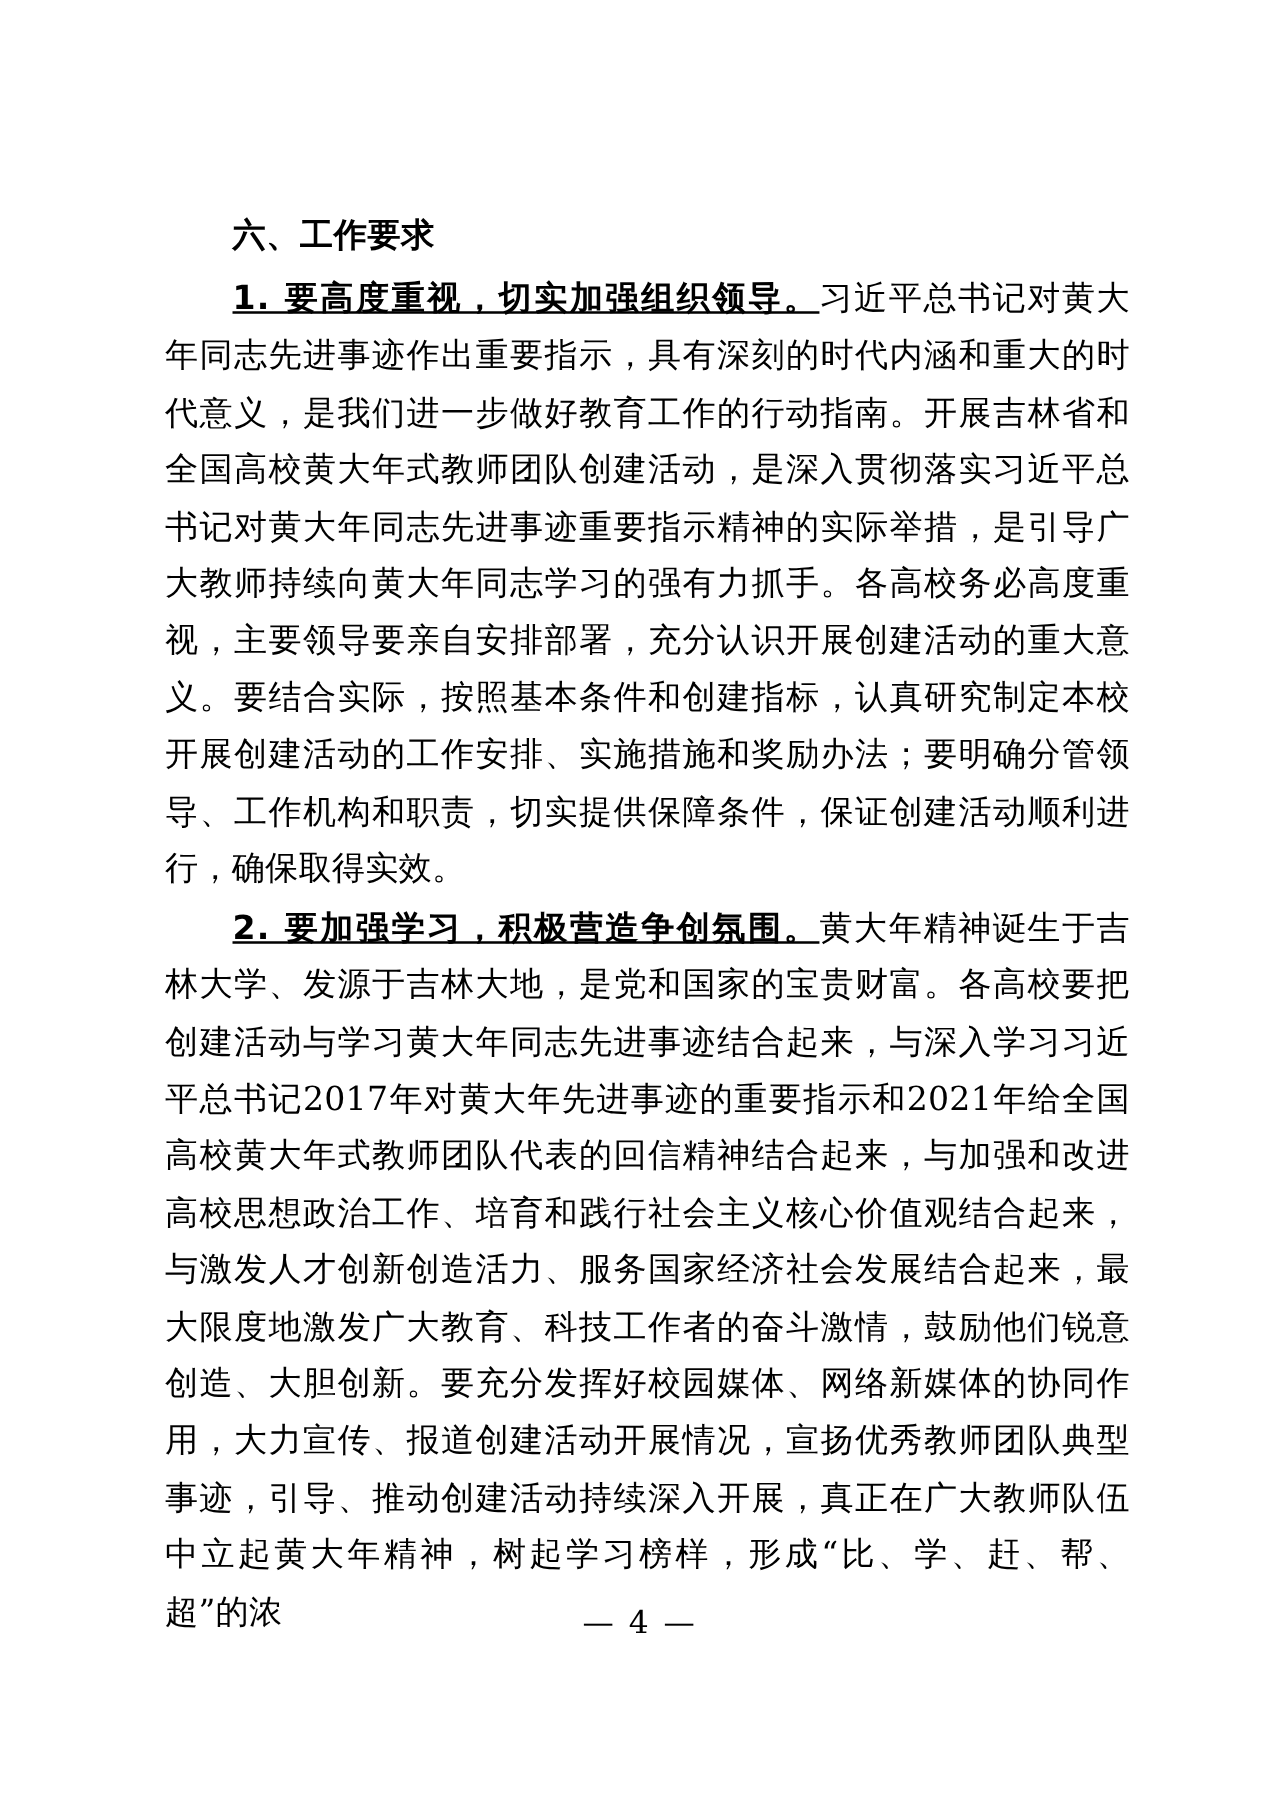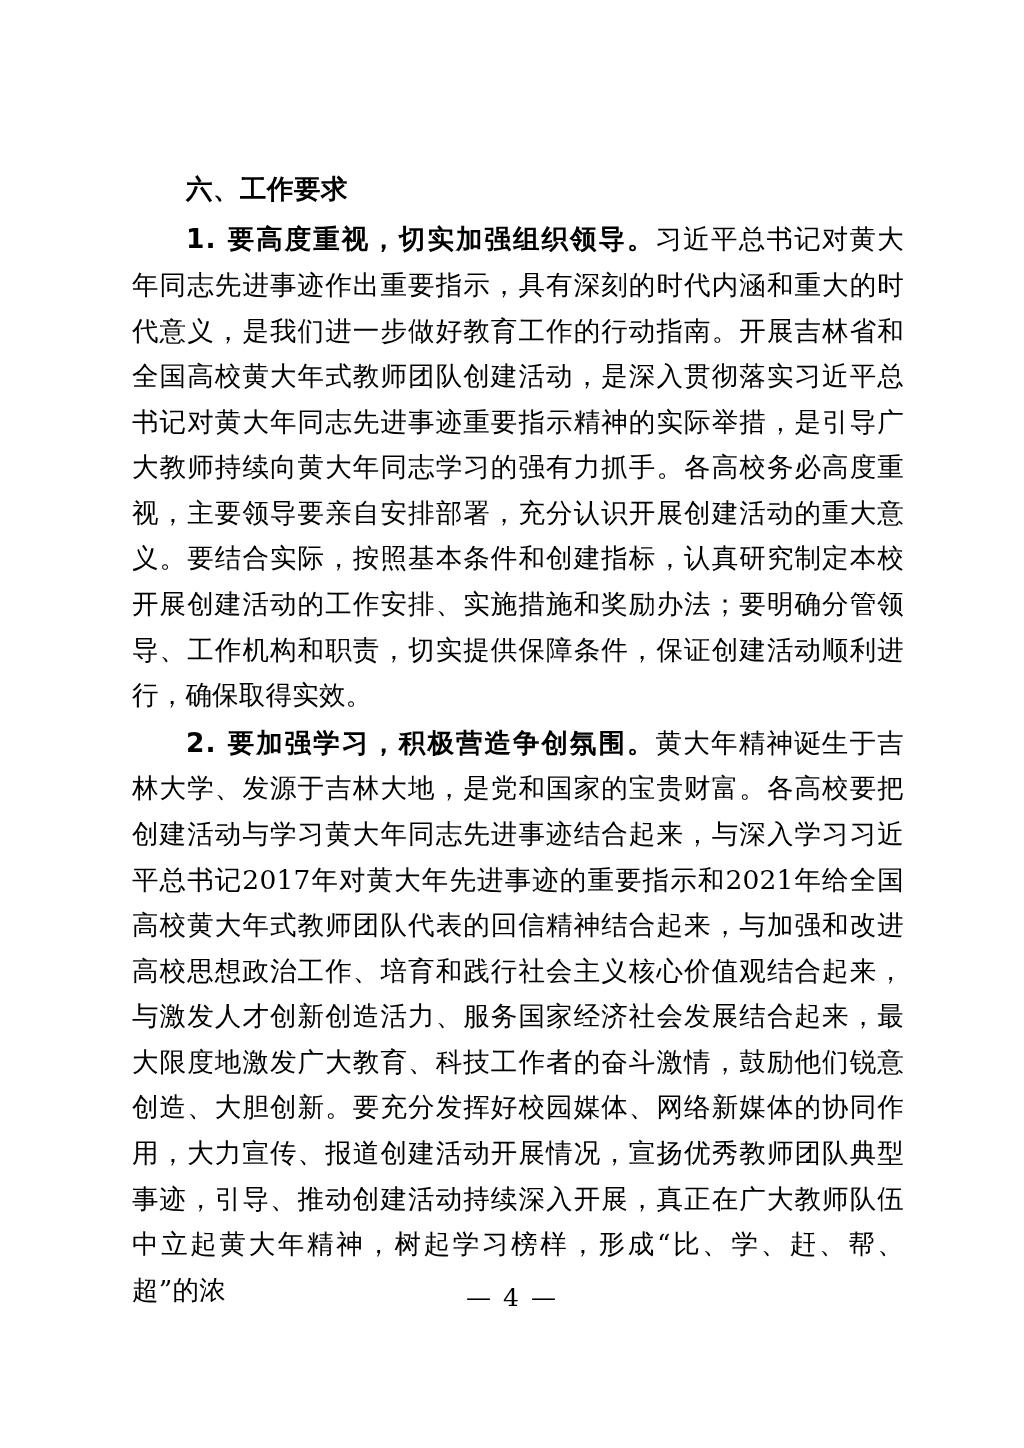--- a/index.html
+++ b/index.html
@@ -45,20 +45,21 @@
     margin: 0 0 2px 0;
     text-align: justify;
     text-justify: inter-character;
     text-indent: 54px;
     letter-spacing: 0.2px;
   }
   p.para .lead {
     font-weight: bold;
     font-family: "DejaVu Sans", "Liberation Sans", sans-serif;
     letter-spacing: 1px;
+    text-decoration: underline;
   }
   .page-number {
     position: absolute;
     left: 0;
     top: 1283px;
     width: 1024px;
     text-align: center;
     font-size: 25px;
     letter-spacing: 2px;
     font-family: "DejaVu Serif", "Liberation Serif", serif;

